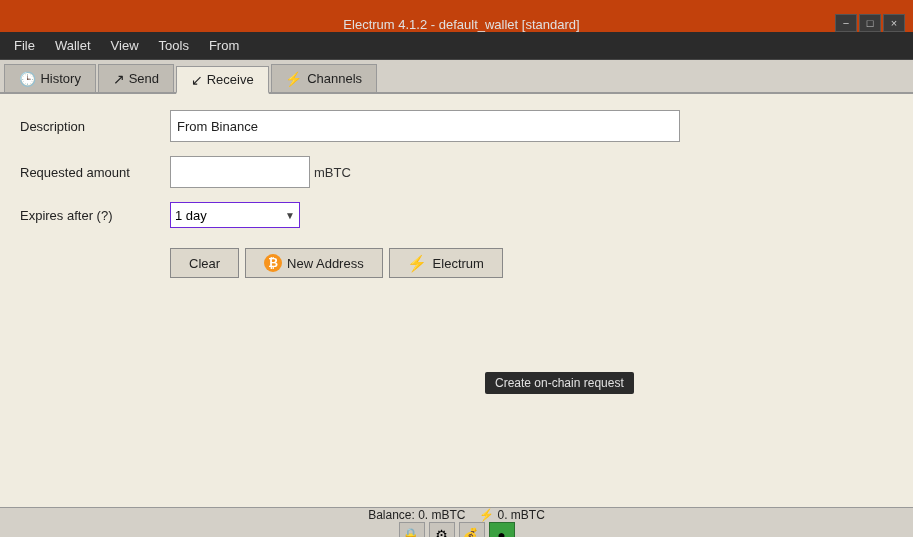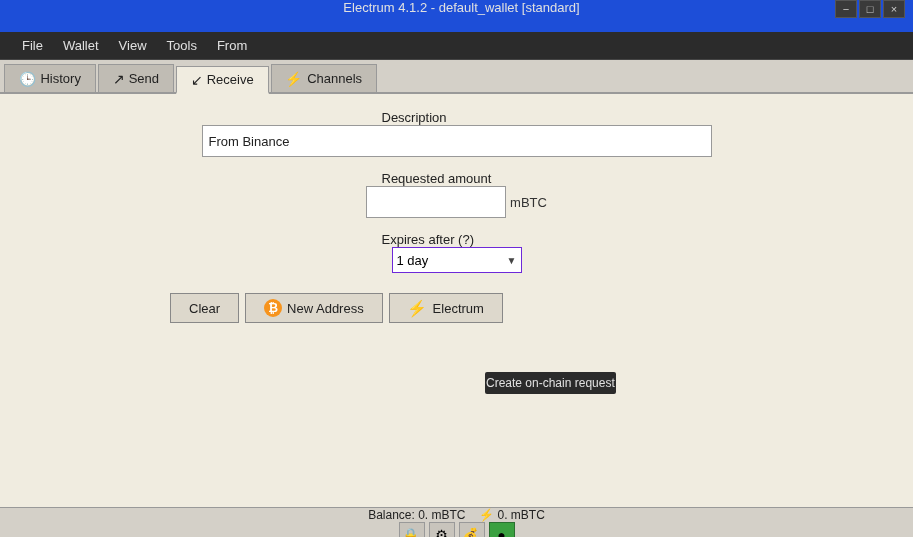--- a/index.html
+++ b/index.html
@@ -9,25 +9,25 @@
       background: #2b2b2b;
       width: 913px;
       height: 537px;
       overflow: hidden;
       display: flex;
       flex-direction: column;
     }
 
     
     .titlebar {
-      background: #1d4ed8;
+      background: #c2410c;
       color: #e0e0e0;
       height: 32px;
       display: flex;
-      align-items: flex-start;
+      align-items: flex-end;
       justify-content: space-between;
       padding: 0 8px;
       flex-shrink: 0;
     }
     .titlebar-title {
       flex: 1;
       text-align: center;
       font-size: 13px;
       font-weight: normal;
     }
@@ -47,21 +47,21 @@
       justify-content: center;
       cursor: pointer;
     }
 
     
     .menubar {
       background: #2b2b2b;
       height: 28px;
       display: flex;
       align-items: center;
-      padding: 0 12px;
+      padding: 0 4px;
       border-bottom: 1px solid #444;
       flex-shrink: 0;
     }
     .menu-item {
       color: #e0e0e0;
       padding: 3px 10px;
       cursor: pointer;
       font-size: 13px;
     }
 
@@ -105,21 +105,20 @@
       flex: 1;
       padding: 16px 20px;
       position: relative;
     }
 
     
     .form-row {
       display: flex;
       align-items: center;
       margin-bottom: 14px;
-      flex-direction: column;
     }
     .form-label {
       width: 150px;
       color: #222;
       font-size: 13px;
     }
     .form-input {
       background: white;
       border: 1px solid #999;
       height: 32px;
@@ -213,21 +212,21 @@
     .lightning-icon {
       color: #f7941d;
       font-size: 16px;
     }
 
     
     .tooltip {
       position: absolute;
       background: #2b2b2b;
       color: #e0e0e0;
-      padding: 4px 1px;
+      padding: 4px 10px;
       font-size: 12px;
       border-radius: 2px;
       left: 485px;
       top: 278px;
       white-space: nowrap;
       z-index: 10;
     }
 
     
     .statusbar {

